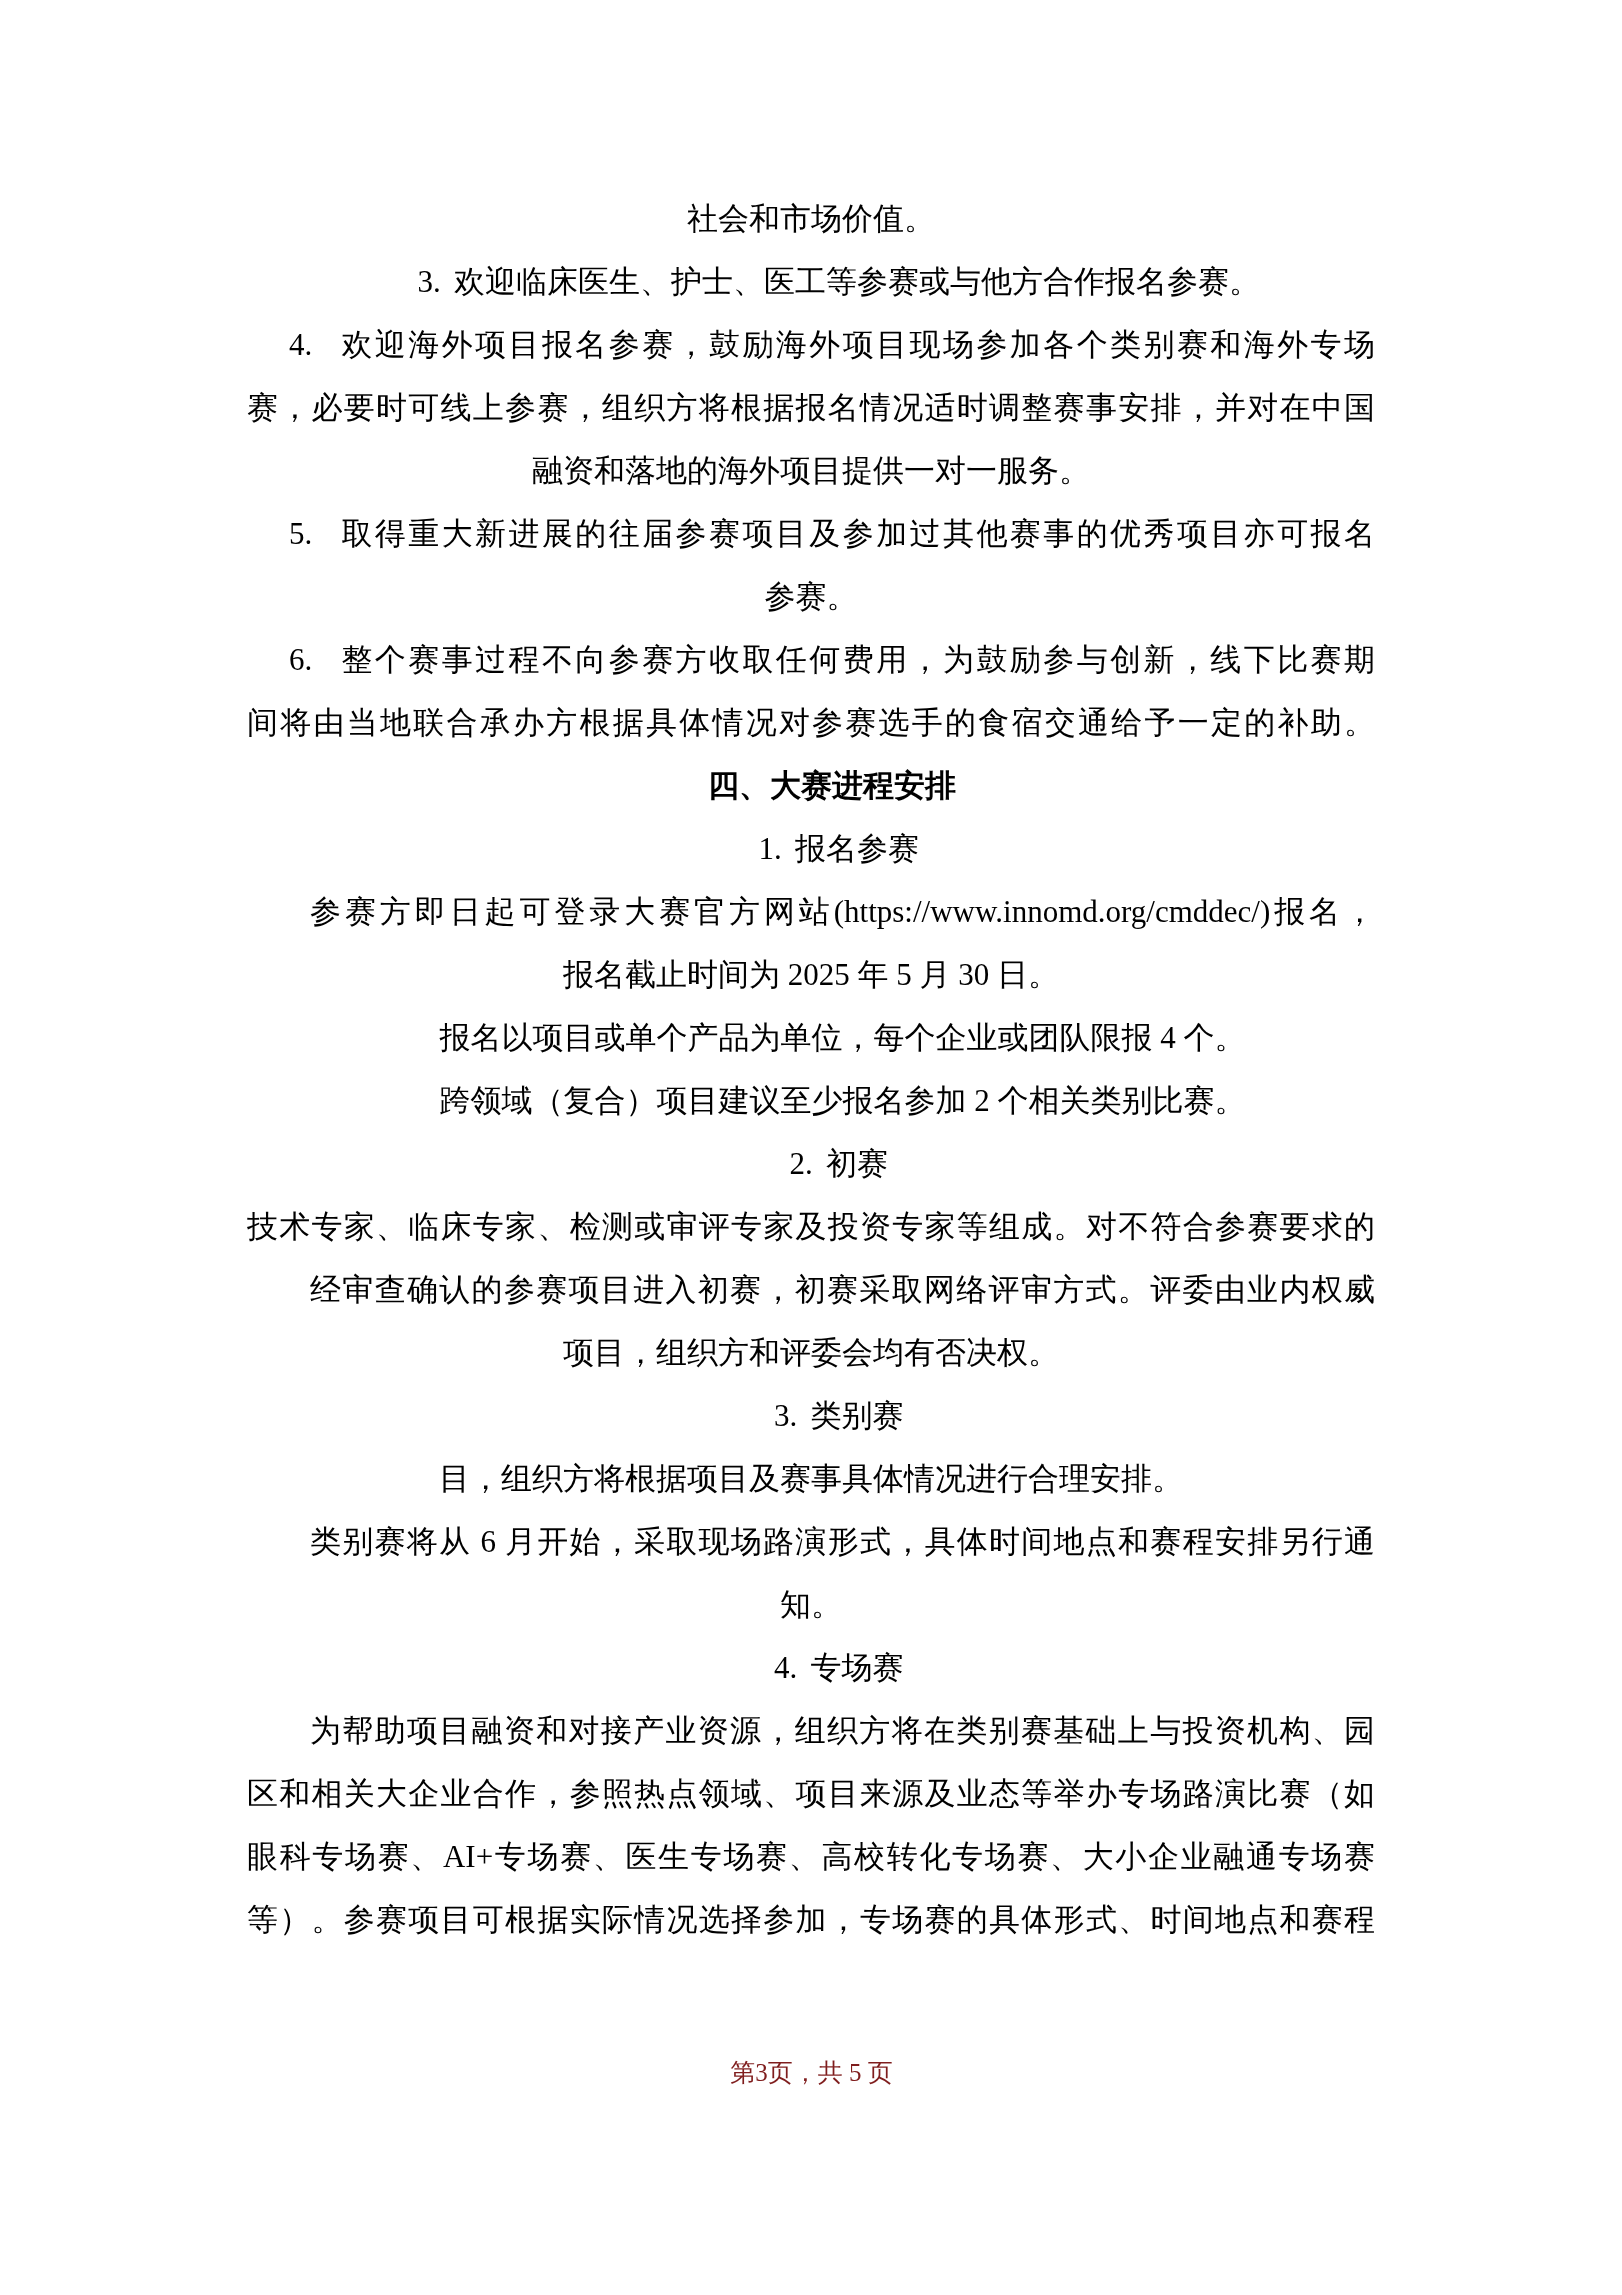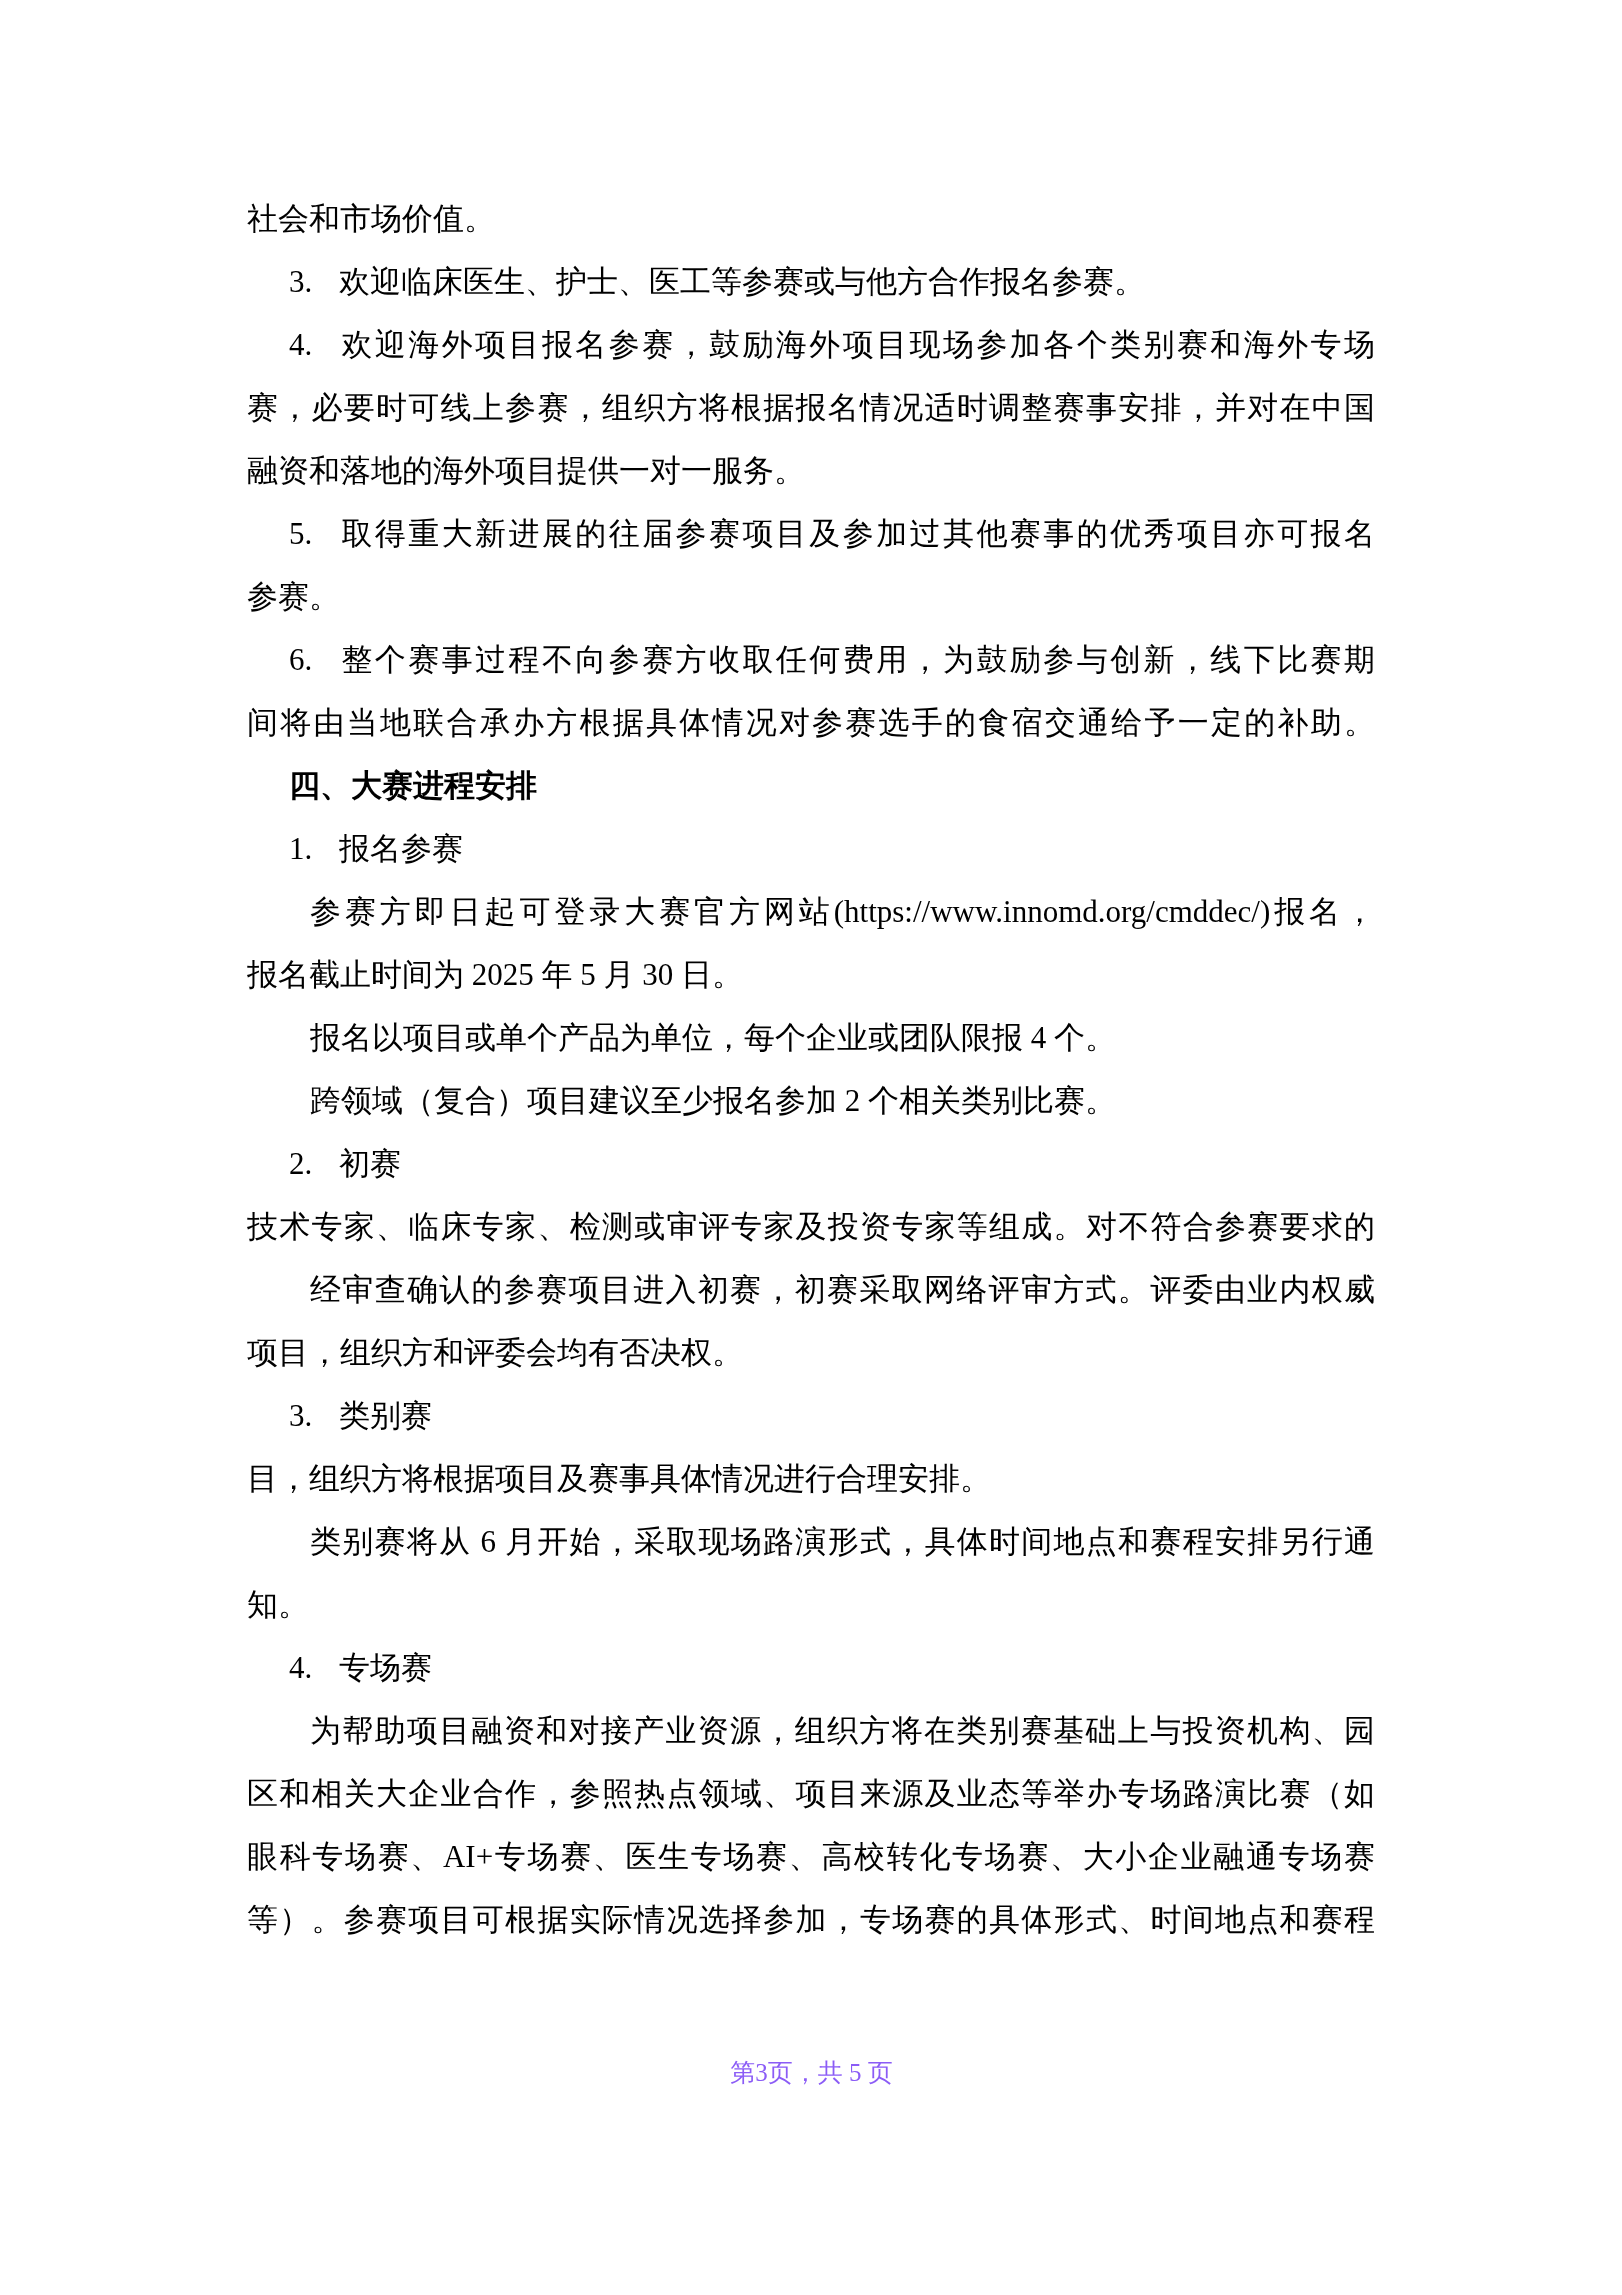--- a/index.html
+++ b/index.html
@@ -21,21 +21,21 @@
   .doc-body {
     position: absolute;
     left: 247px;
     top: 187px;
     width: 1128px;
   }
   .line {
     height: 63px;
     line-height: 63px;
     font-size: 31px;
-    text-align: left;
+    text-align: center;
     white-space: normal;
     overflow: visible;
   }
   
   .line.fill {
     text-align: justify;
     text-align-last: justify;
   }
   
   .line.ind-para { text-indent: 63px; }
@@ -55,21 +55,21 @@
   .footer {
     position: absolute;
     left: 0;
     top: 2053px;
     width: 1623px;
     height: 39px;
     line-height: 39px;
     text-align: center;
     font-size: 25px;
     font-family: "Liberation Serif", "DejaVu Serif", serif;
-    color: #8b5cf6;
+    color: #7f1d1d;
   }
 </style>
 </head>
 <body>
 
 <div class="page">
   <div class="doc-body">
       <div class="line ind-none"><span>社会和市场价值。</span></div>
       <div class="line ind-list"><span class="num">3.</span><span>欢迎临床医生、护士、医工等参赛或与他方合作报名参赛。</span></div>
       <div class="line ind-list fill"><span class="num">4.</span><span>欢迎海外项目报名参赛，鼓励海外项目现场参加各个类别赛和海外专场</span></div>

